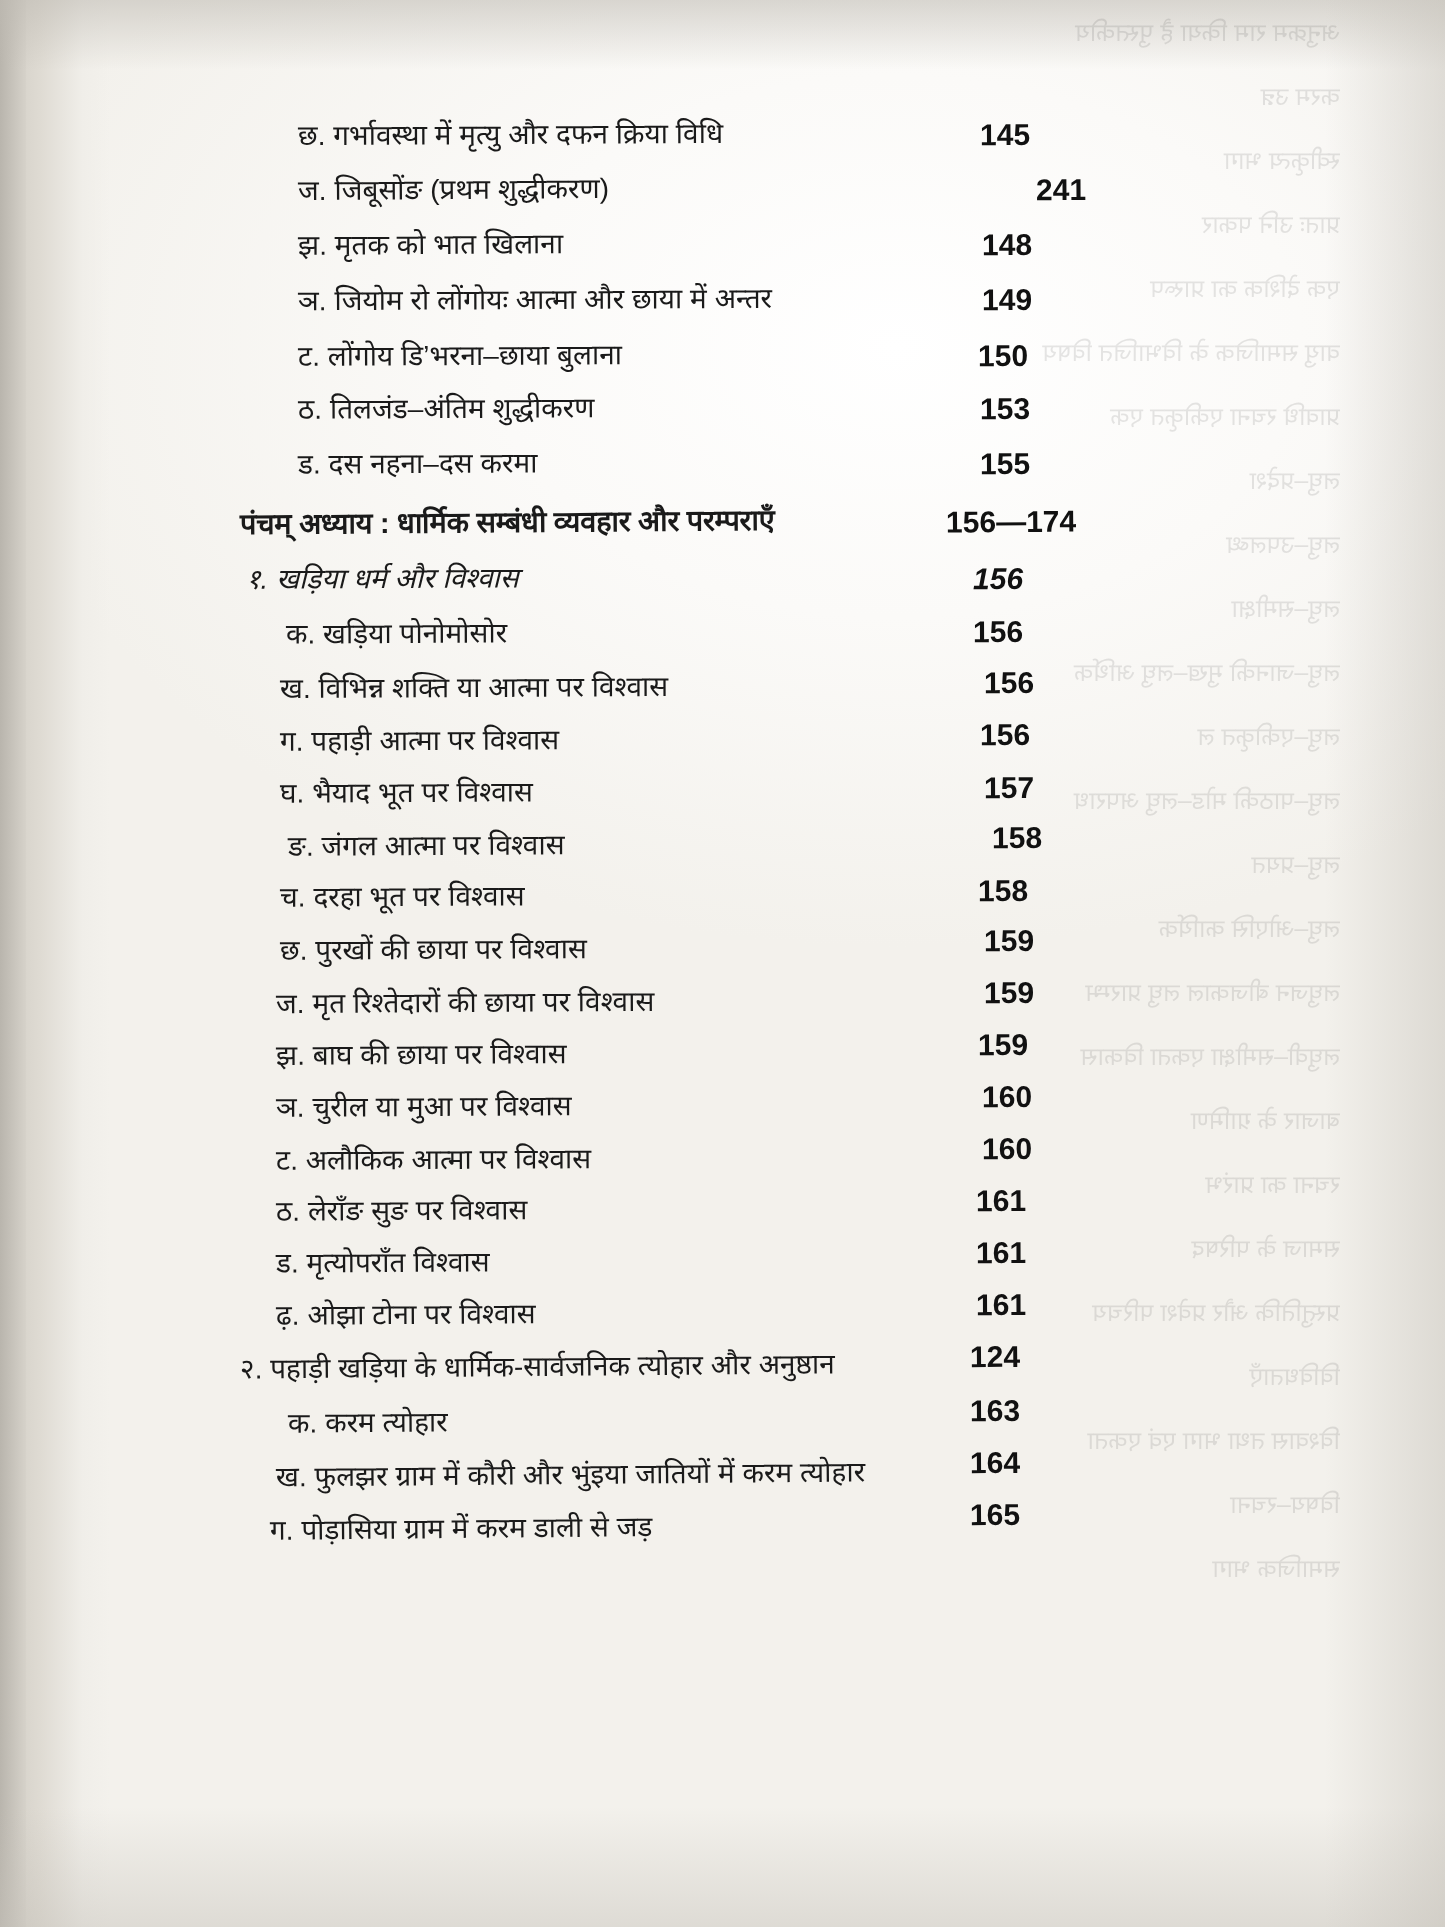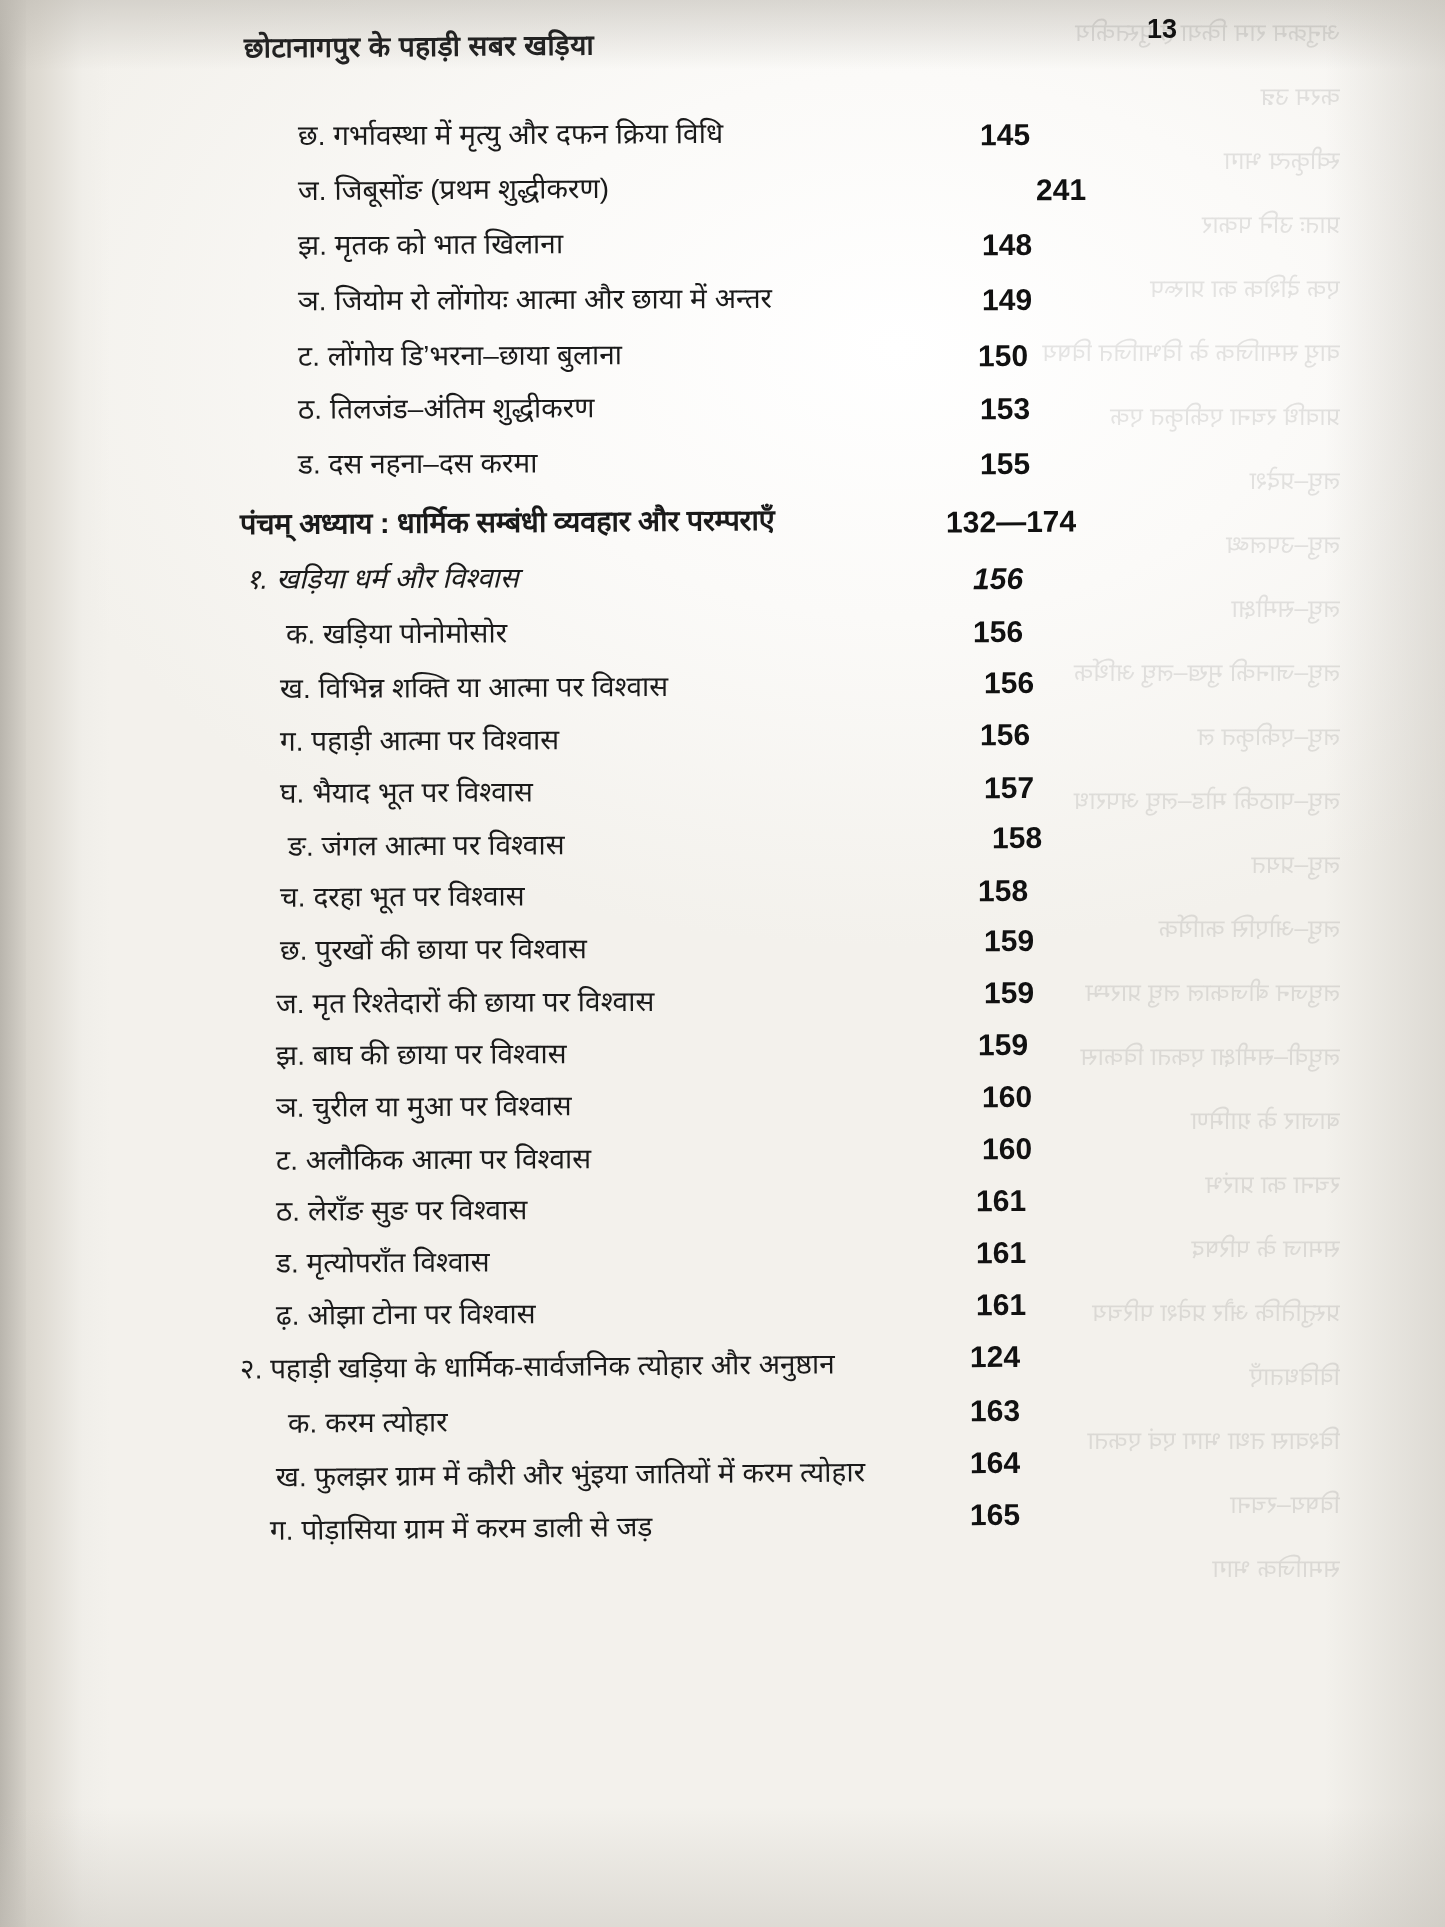--- a/index.html
+++ b/index.html
@@ -169,24 +169,20 @@
 लघुवी–समीक्षा एकता विकास
 बाजार के ग्रामिण
 रचना का प्रारंभ
 समाज के परिषद
 प्रस्तुतिकि और प्रवेश परिचय
 विविधताएँ
 विश्वास तथा भाग एवं एकता
 विषय–रचना
 समाजिक भाग</div>
 
-  <div id="header">
-    <div id="running-head">छोटानागपुर के पहाड़ी सबर खड़िया</div>
-    <div id="page-number">13</div>
-  </div>
 
   <div id="toc">
       <div class="row" style="position: absolute; left: 0px; top: 0px; width: 100%;">
         <div class="label" style="left: 250px; top: 0px; transform: rotate(-0.3deg);">छ. गर्भावस्था में मृत्यु और दफन क्रिया विधि</div>
         <div class="pageno" style="left: 932px; top: 0px; transform: rotate(-0.3deg);">145</div>
       </div>
       <div class="row" style="position: absolute; left: 0px; top: 55px; width: 100%;">
         <div class="label" style="left: 250px; top: 0px; transform: rotate(-0.4deg);">ज. जिबूसोंङ (प्रथम शुद्धीकरण)</div>
         <div class="pageno" style="left: 988px; top: 0px; transform: rotate(-0.4deg);">241</div>
       </div>
@@ -205,21 +201,21 @@
       <div class="row" style="position: absolute; left: 0px; top: 274px; width: 100%;">
         <div class="label" style="left: 250px; top: 0px; transform: rotate(-0.3deg);">ठ. तिलजंड–अंतिम शुद्धीकरण</div>
         <div class="pageno" style="left: 932px; top: 0px; transform: rotate(-0.3deg);">153</div>
       </div>
       <div class="row" style="position: absolute; left: 0px; top: 329px; width: 100%;">
         <div class="label" style="left: 250px; top: 0px; transform: rotate(-0.3deg);">ड. दस नहना–दस करमा</div>
         <div class="pageno" style="left: 932px; top: 0px; transform: rotate(-0.3deg);">155</div>
       </div>
       <div class="row chapter" style="position: absolute; left: 0px; top: 387px; width: 100%;">
         <div class="label" style="left: 192px; top: 0px; transform: rotate(-0.45deg);">पंचम् अध्याय : धार्मिक सम्बंधी व्यवहार और परम्पराएँ</div>
-        <div class="pageno" style="left: 898px; top: 0px; transform: rotate(-0.45deg);">132—174</div>
+        <div class="pageno" style="left: 898px; top: 0px; transform: rotate(-0.45deg);">156—174</div>
       </div>
       <div class="row" style="position: absolute; left: 0px; top: 444px; width: 100%; font-style: italic;">
         <div class="label" style="left: 198px; top: 0px; transform: rotate(-0.3deg);">१. खड़िया धर्म और विश्वास</div>
         <div class="pageno" style="left: 925px; top: 0px; transform: rotate(-0.3deg);">156</div>
       </div>
       <div class="row" style="position: absolute; left: 0px; top: 499px; width: 100%;">
         <div class="label" style="left: 238px; top: 0px; transform: rotate(-0.3deg);">क. खड़िया पोनोमोसोर</div>
         <div class="pageno" style="left: 925px; top: -2px; transform: rotate(-0.3deg);">156</div>
       </div>
       <div class="row" style="position: absolute; left: 0px; top: 553px; width: 100%;">

